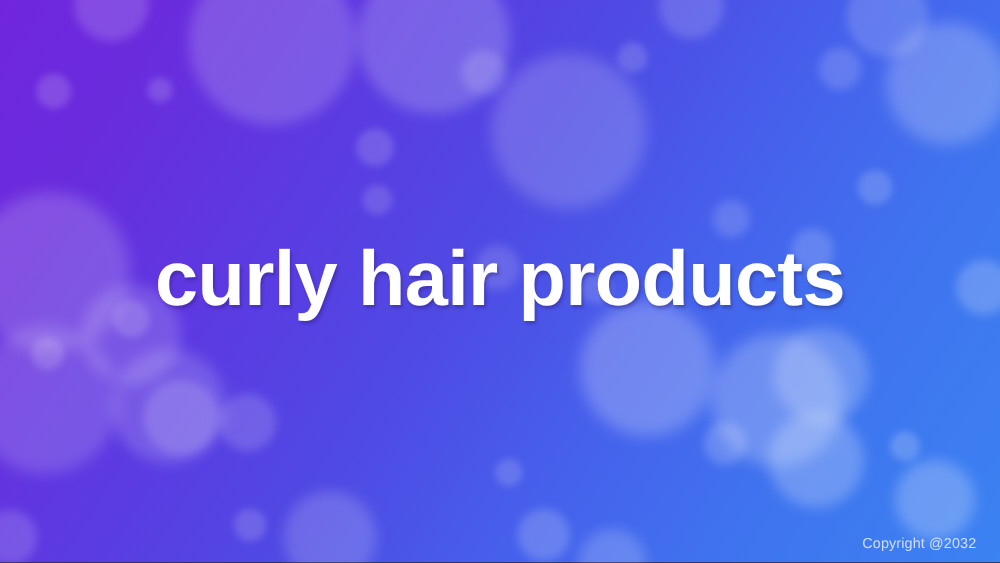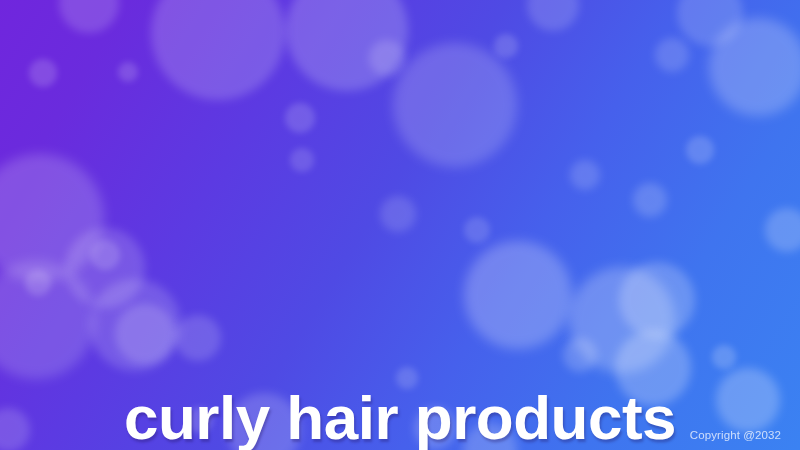--- a/index.html
+++ b/index.html
@@ -35,21 +35,21 @@
     border-radius: 50%;
     background: #ffffff;
   }
   #title-wrap {
     position: absolute;
     left: 0;
     right: 0;
     top: 0;
     height: 450px;
     display: flex;
-    align-items: flex-end;
+    align-items: center;
     justify-content: center;
   }
   #banner-title {
     margin: 0;
     font-size: 62px;
     font-weight: bold;
     line-height: 1;
     letter-spacing: -0.5px;
     color: #ffffff;
     text-align: center;

